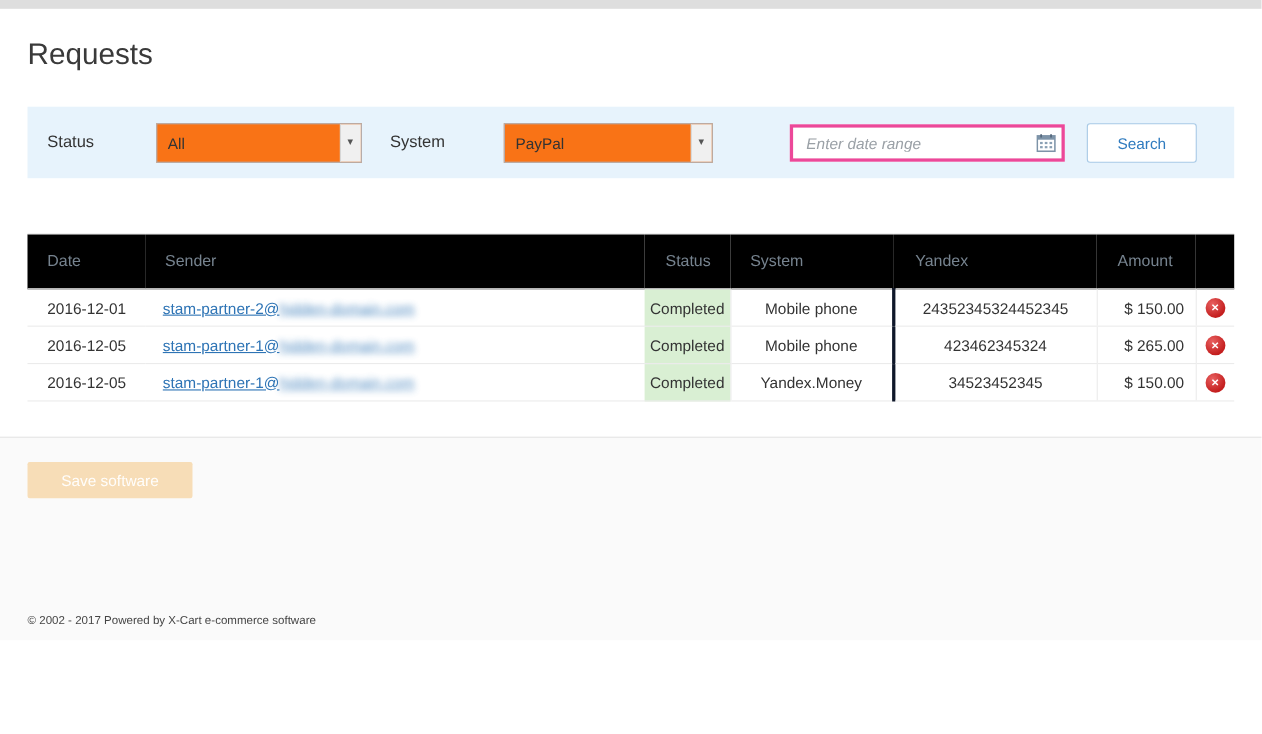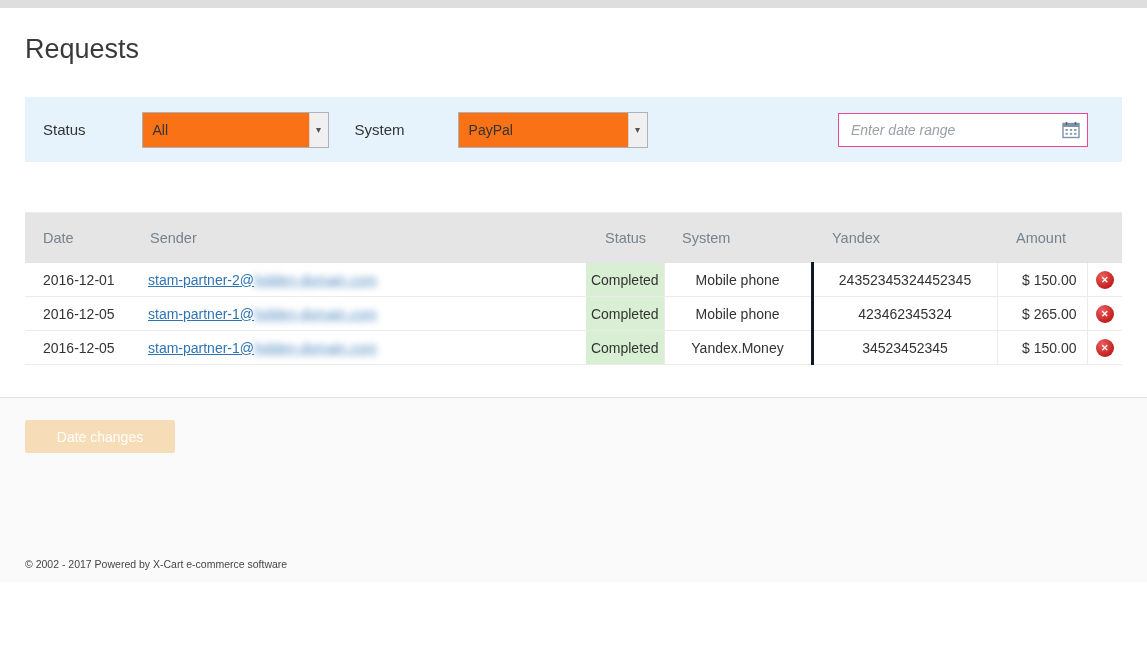--- a/index.html
+++ b/index.html
@@ -34,36 +34,36 @@
   .select .sel-text{padding-left:10px;font-size:14px;color:#333;}
   .select .arrow-box{
     width:19px;height:34px;display:flex;align-items:center;justify-content:center;
     background:#f0f0f0;border-left:1px solid #d6d6d6;color:#555;font-size:10px;
   }
   .select.status-select{width:187px;margin-left:56px;}
   .select.system-select{width:190px;margin-left:53px;margin-right:0;}
   .syslabel{margin-left:26px;}
   .date-wrap{margin-left:auto;position:relative;width:250px;}
   .date-input{
-    width:100%;height:34px;border:1px solid #ec4899;padding:0 18px 0 12px;
+    width:100%;height:34px;border:3px solid #ec4899;padding:0 18px 0 12px;
     font-family:"Liberation Sans",sans-serif;font-size:14px;color:#0c4a6e;outline:none;
   }
   .date-input::placeholder{font-style:italic;color:#9aa0a6;}
   .cal-icon{position:absolute;right:8px;top:8px;width:18px;height:18px;display:block;}
   .search-btn{
     margin-left:20px;width:100px;height:36px;background:#fff;
     border:1px solid #a7c9e6;border-radius:3px;color:var(--accent-blue);
     font-family:"Liberation Sans",sans-serif;font-size:14px;cursor:pointer;
   }
   
   table.requests{
     margin-top:50px;width:1097px;border-collapse:collapse;table-layout:fixed;
   }
   table.requests th{
-    height:50px;background:#e5e5e5;color:#76838f;font-weight:400;font-size:14.5px;
+    height:50px;background:#000000;color:#76838f;font-weight:400;font-size:14.5px;
     text-align:left;padding:0 0 0 18px;border-top:1px solid #ececec;border-bottom:1px solid #e3e3e3;
   }
   table.requests td{
     height:34px;border-bottom:1px solid #ebebeb;font-size:14px;color:#333;
   }
   td.col-date{padding-left:18px;}
   td.col-sender{padding-left:16px;}
   td.col-status{background:var(--status-bg);text-align:center;padding:0;}
   td.col-system{text-align:center;border-left:1px solid #ebebeb;}
   td.col-number{text-align:center;border-left:3px solid #0f172a;}
@@ -119,20 +119,21 @@
         <g fill="#8aa0b4">
           <rect x="3.5" y="8" width="2.4" height="2"></rect>
             <rect x="7.8" y="8" width="2.4" height="2"></rect>
             <rect x="12.1" y="8" width="2.4" height="2"></rect>
           <rect x="3.5" y="11.8" width="2.4" height="2"></rect>
             <rect x="7.8" y="11.8" width="2.4" height="2"></rect>
             <rect x="12.1" y="11.8" width="2.4" height="2"></rect>
         </g>
       </svg>
     </div>
+    <button class="search-btn">Search</button>
   </div>
 
   <table class="requests">
     <colgroup>
       <col style="width:107px">
         <col style="width:454px">
         <col style="width:78px">
       <col style="width:148px">
         <col style="width:185px">
         <col style="width:90px">
@@ -190,15 +191,15 @@
     <td class="col-amount">$ 150.00</td>
     <td class="col-delete">
       <button class="delete-btn">✕</button>
     </td>
   </tr>
 </tbody>
   </table>
 </div>
 
 <div class="bottom-bar">
-  <button class="save-btn" disabled="">Date changes</button>
+  <button class="save-btn" disabled="">Save software</button>
   <div class="footer-text">© 2002 - 2017 Powered by X-Cart e-commerce software</div>
 </div>
 
 </body></html>

